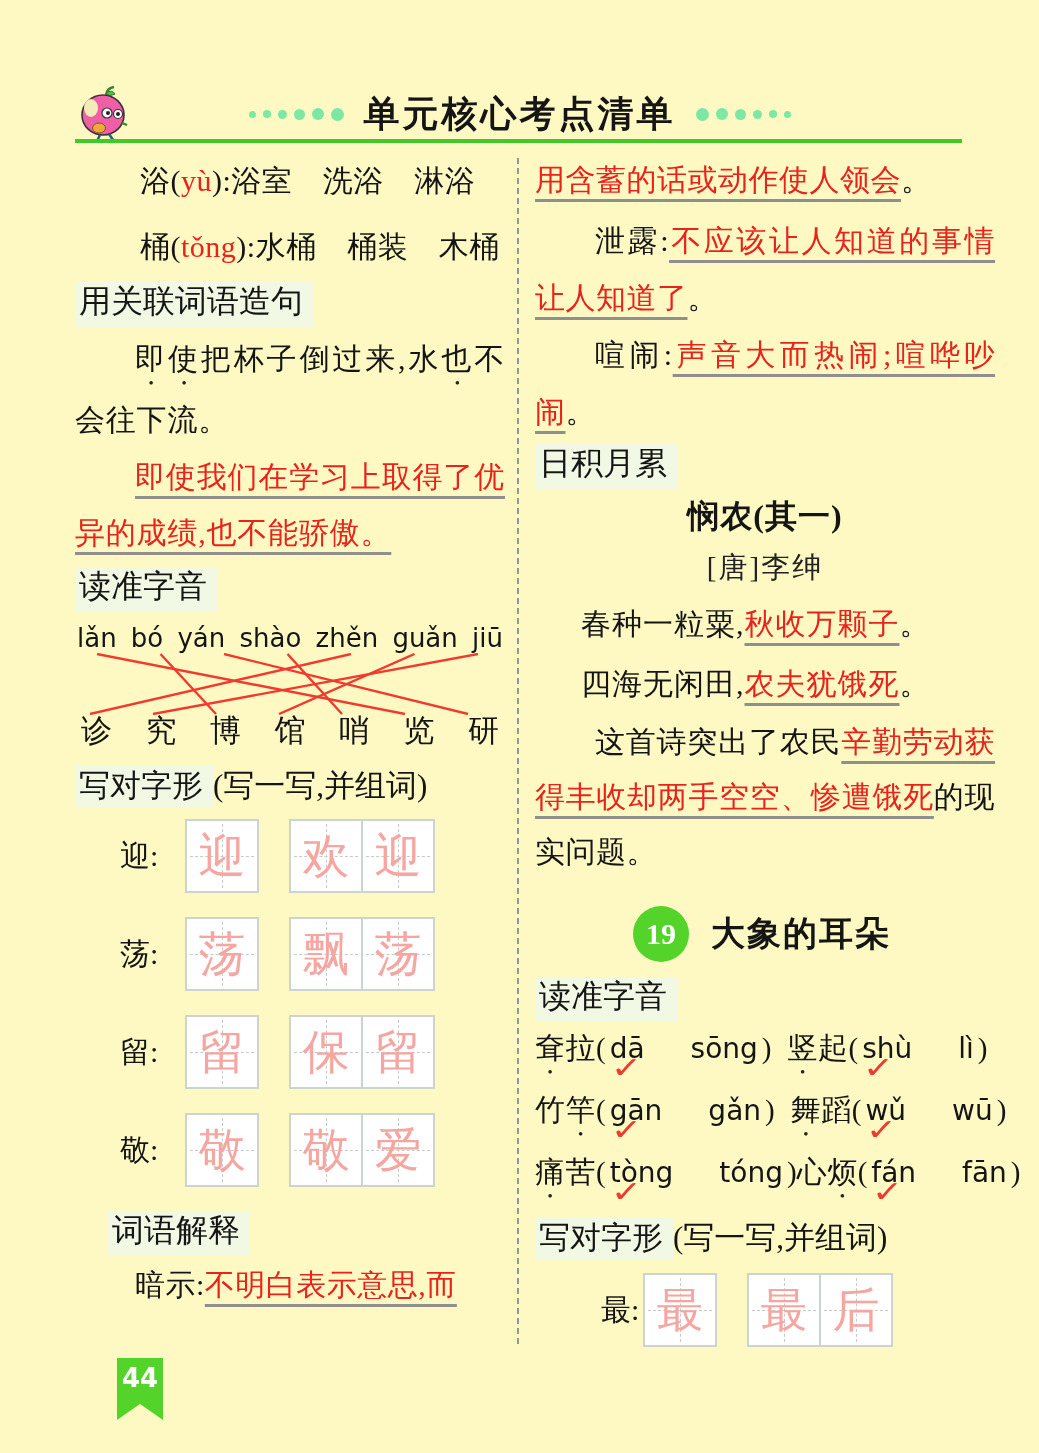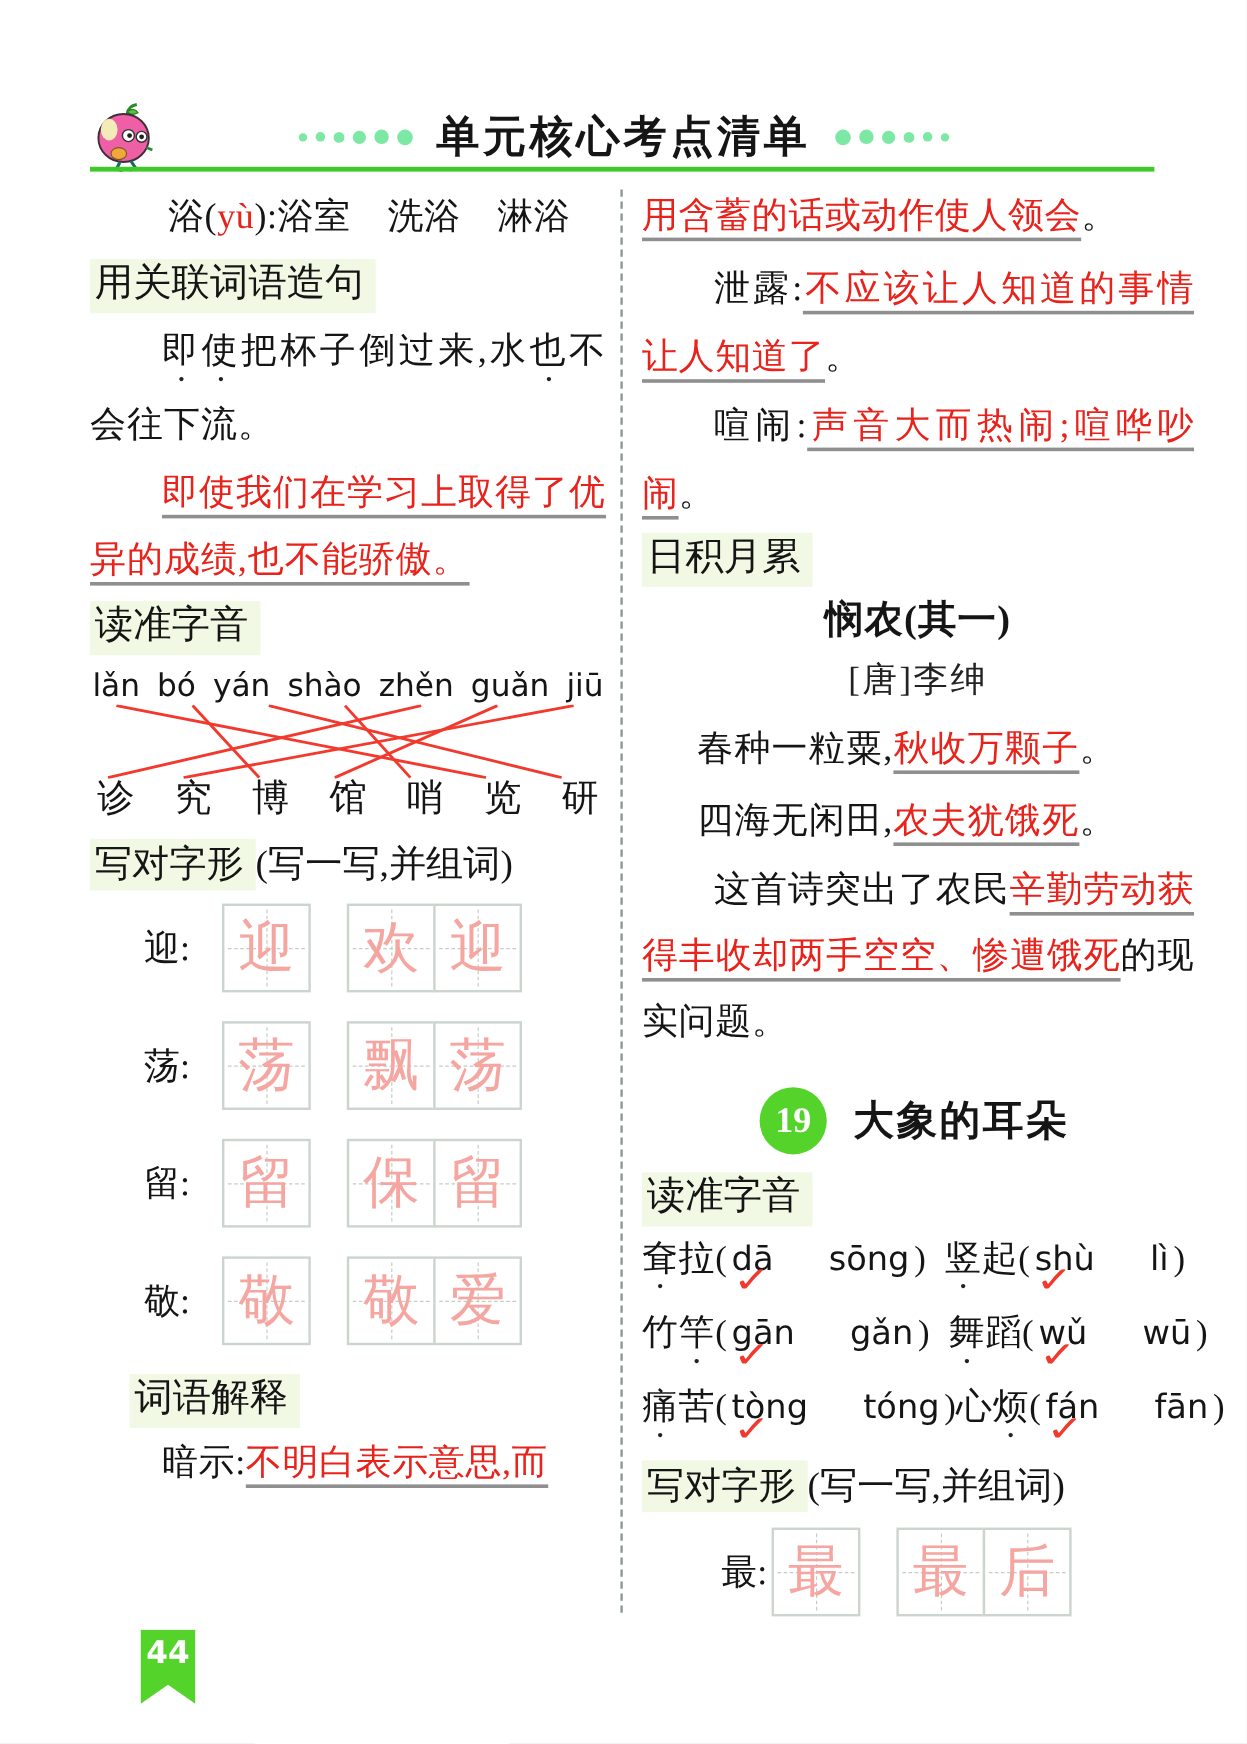--- a/index.html
+++ b/index.html
@@ -1,16 +1,16 @@
 <!DOCTYPE html>
 <html style="--accent-red: #e8231c; --underline-gray: #8f8f8f; --rule-green: #3ecb28; --dot-green: #7ce8a4; --highlight-bg: #f1f8e3; --badge-green: #54d42a; --trace-pink: #f5a6a0; --grid-border: #ccd4ce; --grid-dash: #c3cdc6; --match-line-red: #f2392e; --divider-gray: #8f9a96;"><head>
 <meta charset="utf-8">
 <style>
   html,body{margin:0;padding:0;background:#e9e9e9;}
-  .page{position:relative;width:1039px;height:1453px;background:#ffffff;margin:0 auto;
+  .page{position:relative;width:1039px;height:1453px;background:#fef9c3;margin:0 auto;
         font-family:"Liberation Serif",serif;color:#151515;overflow:hidden;}
 
   
   .mascot{position:absolute;left:76px;top:84px;width:54px;height:60px;}
   .title-row{position:absolute;left:0;top:92px;width:100%;display:flex;justify-content:center;align-items:center;gap:20px;}
   .page-title{font-size:36px;font-weight:700;letter-spacing:3px;margin:0;line-height:44px;}
   .dots{display:flex;align-items:center;gap:7px;}
   .dot{display:inline-block;border-radius:50%;background:var(--dot-green,#7ce8a4);}
   .d1{width:7px;height:7px}.d2{width:8px;height:8px}.d3{width:9px;height:9px}
   .d4{width:11px;height:11px}.d5{width:12px;height:12px}.d6{width:13px;height:13px}
@@ -136,20 +136,23 @@
     </span>
   </div>
   <div class="green-rule"></div>
   <div class="divider"></div>
 
   <div class="col col-left">
 
     <div class="l-entry">
       <span>浴</span><span>(</span><span class="red">yù</span><span>)</span><span>:浴室　洗浴　淋浴</span>
     </div>
+    <div class="l-entry">
+      <span>桶</span><span>(</span><span class="red">tǒng</span><span>)</span><span>:水桶　桶装　木桶</span>
+    </div>
 
     <div class="sec-header l-assoc">
       <span class="hl">用关联词语造句</span>
     </div>
 
     <p class="l-ex"><span class="em-dot">即使</span><span>把杯子倒过来,水</span><span class="em-dot">也</span><span>不会往下流。</span></p>
 
     <p class="l-model"><span class="ru">即使我们在学习上取得了优异的成绩,也不能骄傲。</span></p>
 
 

